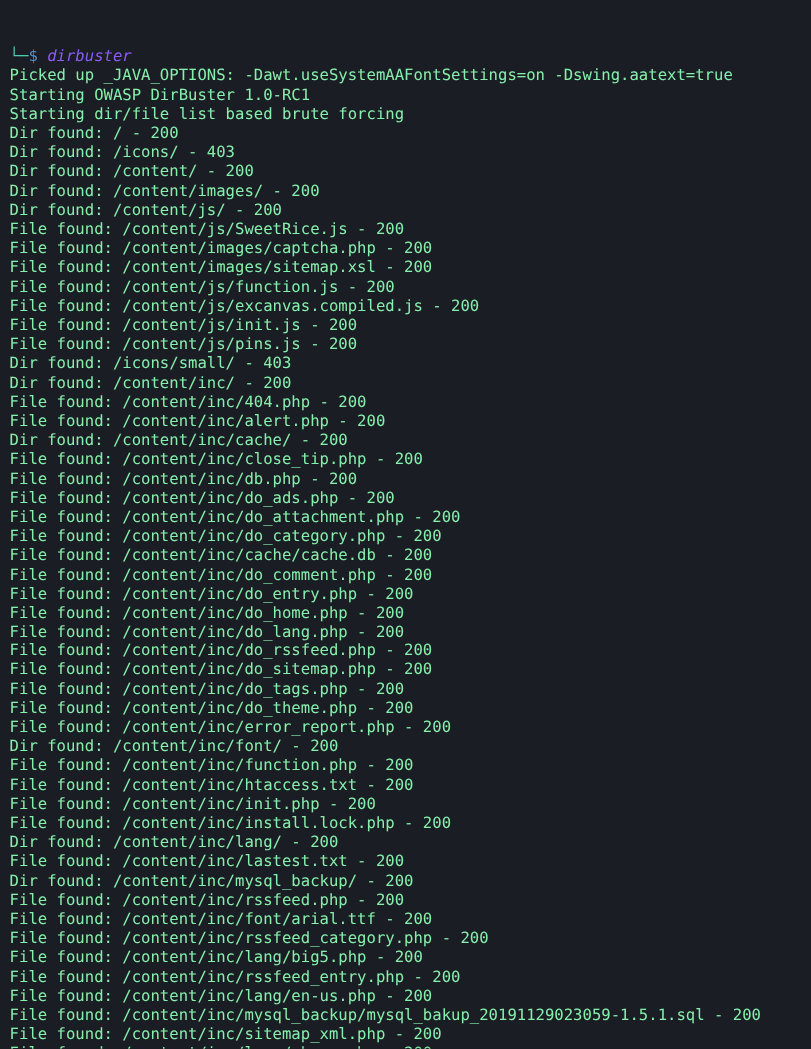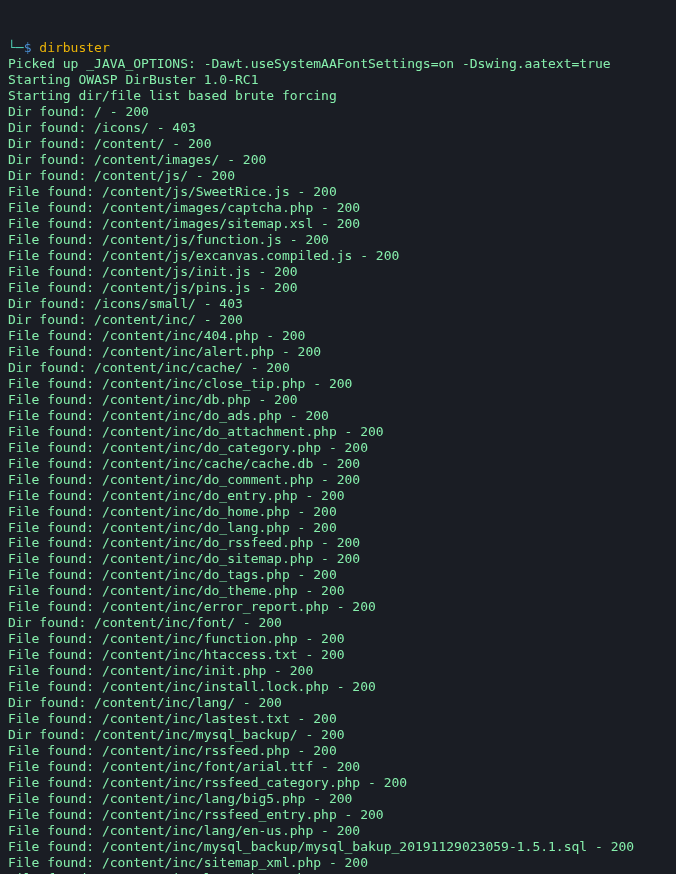--- a/index.html
+++ b/index.html
@@ -22,21 +22,22 @@
     .prompt-line {
       display: block;
     }
     .prompt-symbol {
       color: #4ec9b0;
     }
     .prompt-dollar {
       color: #4a8fd4;
     }
     .command {
-      color: #eab308;
+      color: #8b5cf6;
+      font-style: italic;
     }
     .output-line {
       color: #86efac;
       display: block;
     }
   </style>
 </head>
 <body>
 
 <span class="prompt-line"><span class="prompt-symbol">└─</span><span class="prompt-dollar">$</span> <span class="command">dirbuster</span></span><div id="output"><span class="output-line">Picked up _JAVA_OPTIONS: -Dawt.useSystemAAFontSettings=on -Dswing.aatext=true</span><span class="output-line">Starting OWASP DirBuster 1.0-RC1</span><span class="output-line">Starting dir/file list based brute forcing</span><span class="output-line">Dir found: / - 200</span><span class="output-line">Dir found: /icons/ - 403</span><span class="output-line">Dir found: /content/ - 200</span><span class="output-line">Dir found: /content/images/ - 200</span><span class="output-line">Dir found: /content/js/ - 200</span><span class="output-line">File found: /content/js/SweetRice.js - 200</span><span class="output-line">File found: /content/images/captcha.php - 200</span><span class="output-line">File found: /content/images/sitemap.xsl - 200</span><span class="output-line">File found: /content/js/function.js - 200</span><span class="output-line">File found: /content/js/excanvas.compiled.js - 200</span><span class="output-line">File found: /content/js/init.js - 200</span><span class="output-line">File found: /content/js/pins.js - 200</span><span class="output-line">Dir found: /icons/small/ - 403</span><span class="output-line">Dir found: /content/inc/ - 200</span><span class="output-line">File found: /content/inc/404.php - 200</span><span class="output-line">File found: /content/inc/alert.php - 200</span><span class="output-line">Dir found: /content/inc/cache/ - 200</span><span class="output-line">File found: /content/inc/close_tip.php - 200</span><span class="output-line">File found: /content/inc/db.php - 200</span><span class="output-line">File found: /content/inc/do_ads.php - 200</span><span class="output-line">File found: /content/inc/do_attachment.php - 200</span><span class="output-line">File found: /content/inc/do_category.php - 200</span><span class="output-line">File found: /content/inc/cache/cache.db - 200</span><span class="output-line">File found: /content/inc/do_comment.php - 200</span><span class="output-line">File found: /content/inc/do_entry.php - 200</span><span class="output-line">File found: /content/inc/do_home.php - 200</span><span class="output-line">File found: /content/inc/do_lang.php - 200</span><span class="output-line">File found: /content/inc/do_rssfeed.php - 200</span><span class="output-line">File found: /content/inc/do_sitemap.php - 200</span><span class="output-line">File found: /content/inc/do_tags.php - 200</span><span class="output-line">File found: /content/inc/do_theme.php - 200</span><span class="output-line">File found: /content/inc/error_report.php - 200</span><span class="output-line">Dir found: /content/inc/font/ - 200</span><span class="output-line">File found: /content/inc/function.php - 200</span><span class="output-line">File found: /content/inc/htaccess.txt - 200</span><span class="output-line">File found: /content/inc/init.php - 200</span><span class="output-line">File found: /content/inc/install.lock.php - 200</span><span class="output-line">Dir found: /content/inc/lang/ - 200</span><span class="output-line">File found: /content/inc/lastest.txt - 200</span><span class="output-line">Dir found: /content/inc/mysql_backup/ - 200</span><span class="output-line">File found: /content/inc/rssfeed.php - 200</span><span class="output-line">File found: /content/inc/font/arial.ttf - 200</span><span class="output-line">File found: /content/inc/rssfeed_category.php - 200</span><span class="output-line">File found: /content/inc/lang/big5.php - 200</span><span class="output-line">File found: /content/inc/rssfeed_entry.php - 200</span><span class="output-line">File found: /content/inc/lang/en-us.php - 200</span><span class="output-line">File found: /content/inc/mysql_backup/mysql_bakup_20191129023059-1.5.1.sql - 200</span><span class="output-line">File found: /content/inc/sitemap_xml.php - 200</span><span class="output-line">File found: /content/inc/lang/zh-cn.php - 200</span></div>

